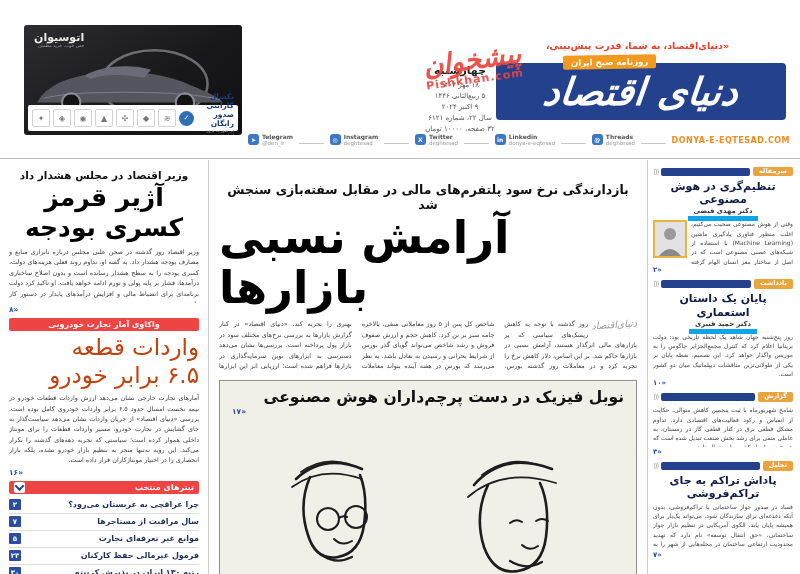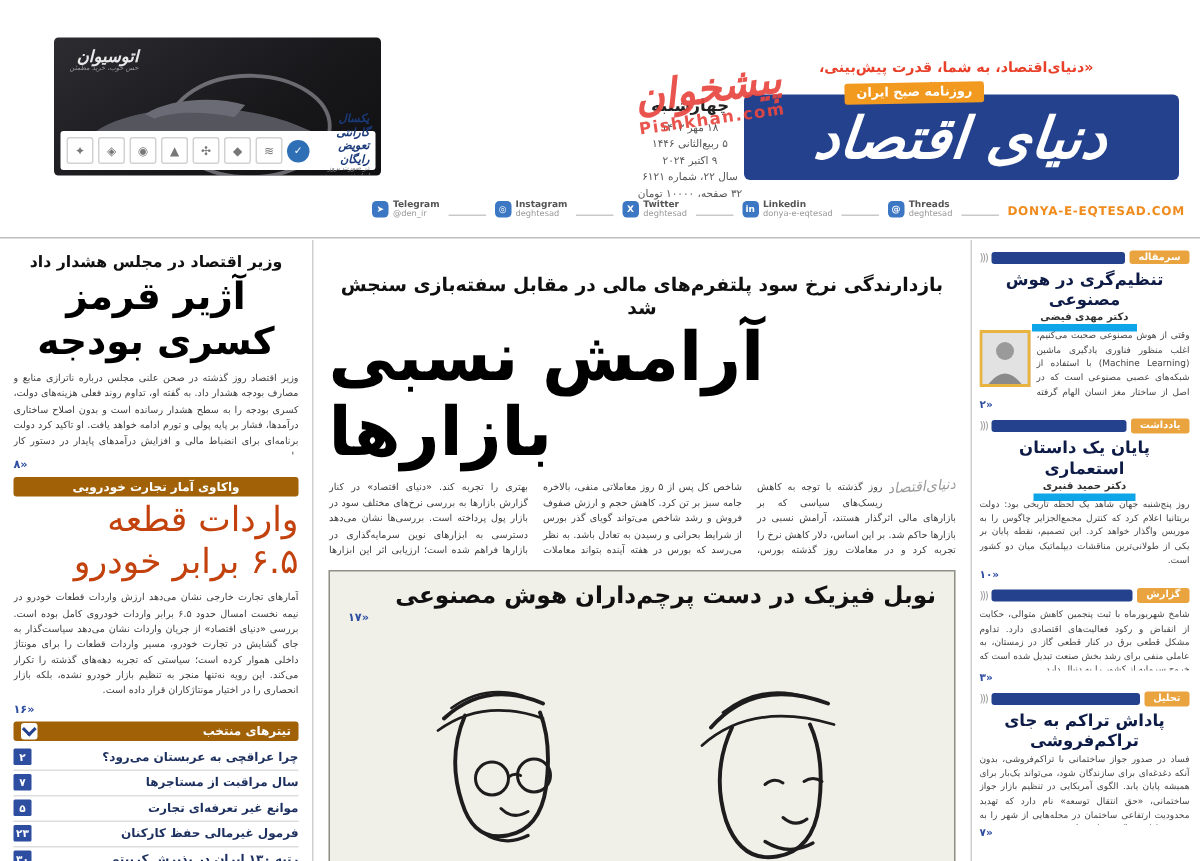--- a/index.html
+++ b/index.html
@@ -27,22 +27,22 @@
   .soc-handle{font-size:5.5px;color:#999;}
   .soc-line{flex:1;border-bottom:1px solid #c9c9c9;height:1px;margin-top:6px;}
   .website{font-size:8px;font-weight:bold;color:#f08c1e;letter-spacing:.5px;white-space:nowrap;}
   .header-rule{position:absolute;left:0;right:0;top:158px;border-top:1px solid #bdbdbd;}
   
   .watermark{position:absolute;left:398px;top:46px;width:150px;text-align:center;z-index:9;
              transform:rotate(-8deg);opacity:.92;pointer-events:none;}
   .wm-fa{color:#e8473f;font-size:27px;font-weight:bold;font-style:italic;line-height:1;}
   .wm-en{color:#e8473f;font-size:11px;font-weight:bold;letter-spacing:1px;}
   
-  .ad{position:absolute;left:36px;top:25px;width:218px;height:92px;border-radius:3px;
-      background:linear-gradient(145deg,#2c2c31 0%,#18181b 60%,#101013 100%);overflow:hidden;font-style:italic;}
+  .ad{position:absolute;left:24px;top:25px;width:218px;height:110px;border-radius:3px;
+      background:linear-gradient(145deg,#2c2c31 0%,#18181b 60%,#101013 100%);overflow:hidden;}
   .ad-logo{position:absolute;left:10px;top:7px;color:#e9e9ea;font-size:11px;font-weight:bold;line-height:1.1;}
   .ad-tag{font-size:4.5px;color:#9a9aa0;font-weight:normal;}
   .ad-car{position:absolute;left:4px;right:4px;top:18px;height:82px;}
   .ad-strip{position:absolute;left:4px;right:4px;bottom:4px;height:26px;background:#fff;border-radius:2px;
             display:flex;align-items:center;direction:ltr;padding:0 4px;gap:3px;}
   .brandbox{width:16px;height:16px;border:1px solid #d2d2d2;border-radius:2px;color:#777;font-size:8px;
             display:flex;align-items:center;justify-content:center;}
   .offerwrap{flex:1;text-align:right;direction:rtl;display:flex;align-items:center;gap:4px;justify-content:flex-start;}
   .offer-badge{width:15px;height:15px;border-radius:50%;background:#2e6fb5;color:#fff;font-size:7px;
                display:flex;align-items:center;justify-content:center;flex:0 0 auto;}
@@ -69,21 +69,21 @@
   .nobel-title{font-size:15.5px;font-weight:800;color:#111;text-align:right;}
   .nobel-ref{text-align:left;margin-top:1px;}
   .nobel-art{position:absolute;left:10px;right:10px;top:46px;height:190px;}
   
   .s1-kicker{margin-top:9px;text-align:center;font-size:10.5px;font-weight:bold;color:#111;}
   .s1-headline{text-align:center;font-size:25px;font-weight:900;color:#000;line-height:1.18;margin:2px 0 5px;}
   .small-body{font-size:6.4px;line-height:1.62;text-align:justify;color:#3a3a3a;overflow:hidden;}
   .s1-body{max-height:56px;}
   .s2-body{max-height:76px;}
   .left-ref{text-align:left;margin:2px 0 3px;}
-  .orange-bar{background:#a16207;border-radius:2px;height:13px;display:flex;align-items:center;
+  .orange-bar{background:#ef4444;border-radius:2px;height:13px;display:flex;align-items:center;
               margin:4px 0 3px;padding:0 5px;color:#fff;font-size:8px;font-weight:bold;text-align:center;}
   .bar-kicker{justify-content:center;color:#ffffff;}
   .s2-headline{font-size:23px;font-weight:400;color:#c2410c;line-height:1.2;margin:2px 0 4px;}
   .picks-bar{justify-content:space-between;}
   .chevbox{width:11px;height:11px;background:#fff;border-radius:2px;display:flex;align-items:center;
            justify-content:center;flex:0 0 auto;}
   .chev{width:5px;height:5px;border-left:2px solid #24418e;border-bottom:2px solid #24418e;
         transform:rotate(-45deg) translate(1px,-1px);}
   .pick{display:flex;align-items:center;justify-content:space-between;height:16px;
         border-bottom:1px solid #ddd;}
@@ -191,21 +191,21 @@
     <div class="ad-strip">
       <span class="brandbox">✦</span>
       <span class="brandbox">◈</span>
       <span class="brandbox">◉</span>
       <span class="brandbox">▲</span>
       <span class="brandbox">✣</span>
       <span class="brandbox">◆</span>
       <span class="brandbox">≋</span>
       <span class="offerwrap">
         <span class="offer-txt">
-          <div class="offer">یکسال گارانتی تعویض رایگان</div>
+          <div class="offer">یکسال گارانتی صدور رایگان</div>
           <div class="offer-sub">در صورت بروز ایراد فنی در موتور یا گیربکس</div>
         </span>
         <span class="offer-badge">✓</span>
       </span>
     </div>
   </div>
 
   <div class="content">
 
     <div class="col-side">

